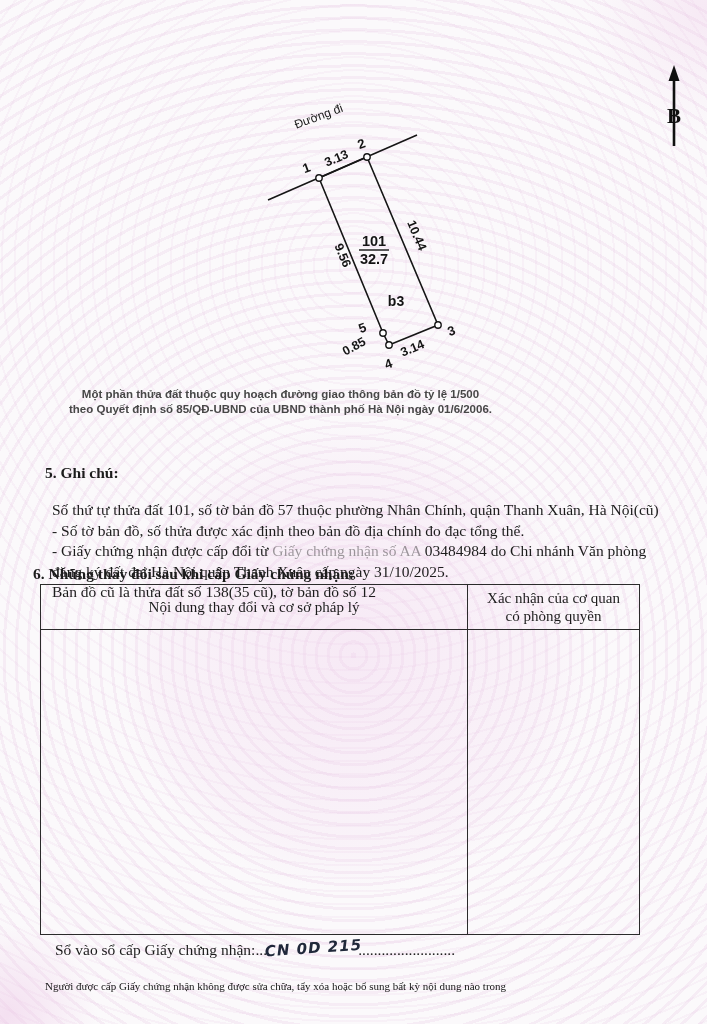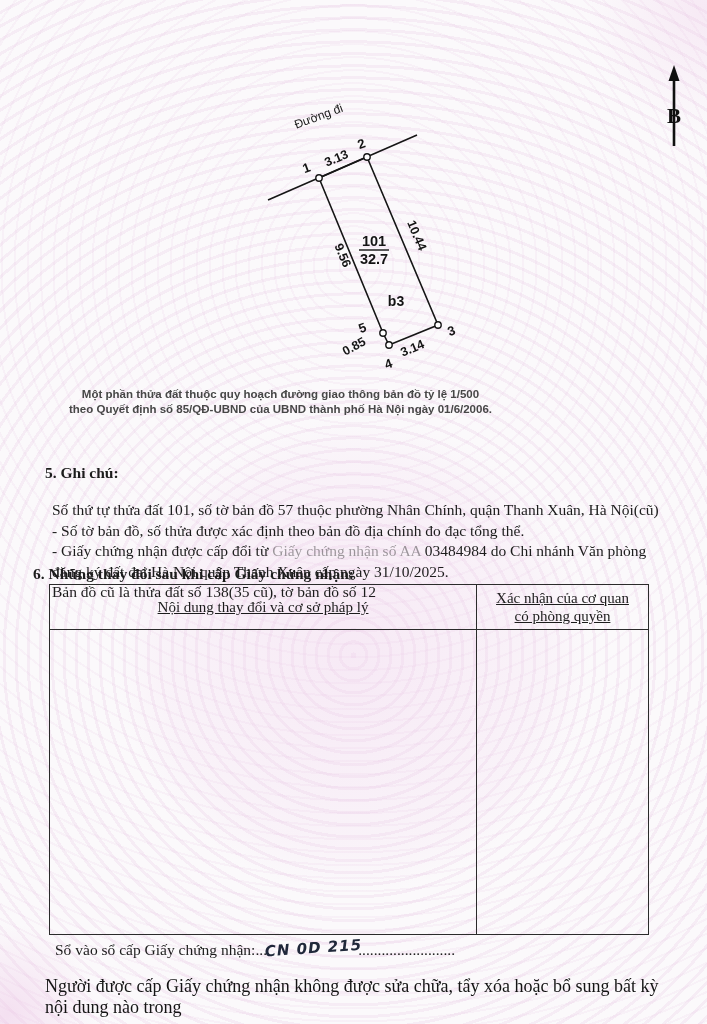--- a/index.html
+++ b/index.html
@@ -27,21 +27,21 @@
   .changes-table{border:1.6px solid #2b2b2b;width:598px;height:349px;
                  display:grid;grid-template-columns:427px 1fr;grid-template-rows:45px 1fr;}
   .changes-table .cell{border-right:1.5px solid #2b2b2b;display:flex;align-items:center;justify-content:center;
                        text-align:center;font-size:15px;line-height:18px;}
   .changes-table .hdr{border-bottom:1.5px solid #2b2b2b;}
   .changes-table .last{border-right:none;}
   .registry{font-size:15.5px;white-space:nowrap;}
   .hand{display:inline-block;font-family:"DejaVu Sans",sans-serif;font-style:italic;font-weight:bold;
         font-size:15px;color:#20283a;transform:rotate(-4deg) translateY(-2px);letter-spacing:1px;
         margin:0 -4px 0 -2px;}
-  .footer{font-size:18px;line-height:20.5px;width:632px;color:#141414;}
+  .footer{font-size:11px;line-height:20.5px;width:632px;color:#141414;}
   svg text{font-family:"Liberation Sans",sans-serif;}
   .dlabel{font-weight:bold;font-size:13px;fill:#141414;}
   .dlen{font-weight:bold;font-size:12.5px;fill:#141414;}
 </style>
 </head>
 <body>
 
 <div class="page">
 
 
@@ -92,21 +92,21 @@
   <div class="abs section-title" style="left:45px;top:443px;margin-top:21px;">5. Ghi chú:</div>
   <div class="abs notes-body" style="left:52px;top:500px;">
     <div>Số thứ tự thửa đất 101, số tờ bản đồ 57 thuộc phường Nhân Chính, quận Thanh Xuân, Hà Nội(cũ)</div>
     <div>- Số tờ bản đồ, số thửa được xác định theo bản đồ địa chính đo đạc tổng thể.</div>
     <div><span>- Giấy chứng nhận được cấp đổi từ </span><span class="faded">Giấy chứng nhận số AA</span><span> 03484984 do Chi nhánh Văn phòng đăng ký đất đai Hà Nội quận Thanh Xuân cấp ngày 31/10/2025.</span></div>
     <div>Bản đồ cũ là thửa đất số 138(35 cũ), tờ bản đồ số 12</div>
   </div>
 
   <div class="abs section-title" style="left:33px;top:565px;">6. Những thay đổi sau khi cấp Giấy chứng nhận:</div>
 
-  <div class="abs changes-table" style="left:49px;top:584px;text-decoration:underline;">
+  <div class="abs changes-table" style="left:40px;top:584px;">
     <div class="cell hdr">Nội dung thay đổi và cơ sở pháp lý</div>
     <div class="cell hdr last">
       <div>
         <div>Xác nhận của cơ quan</div>
         <div>có phòng quyền</div>
       </div>
     </div>
     <div class="cell"></div>
     <div class="cell last"></div>
   </div>

